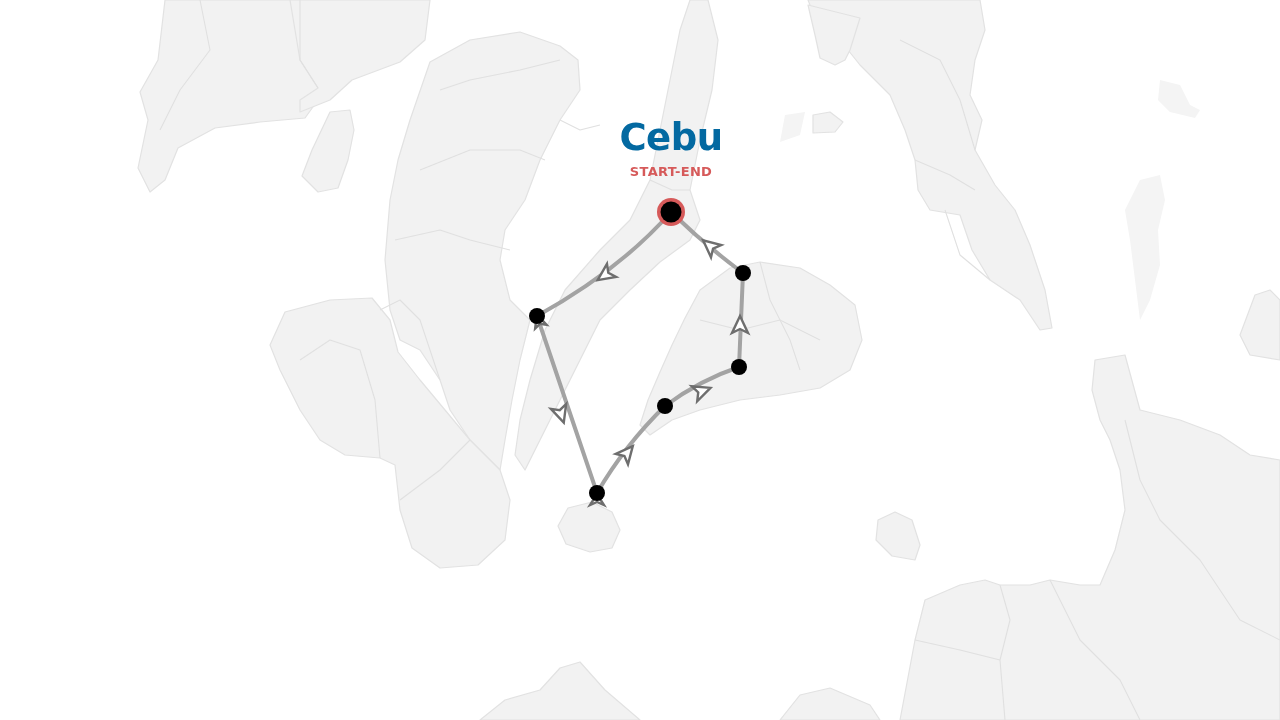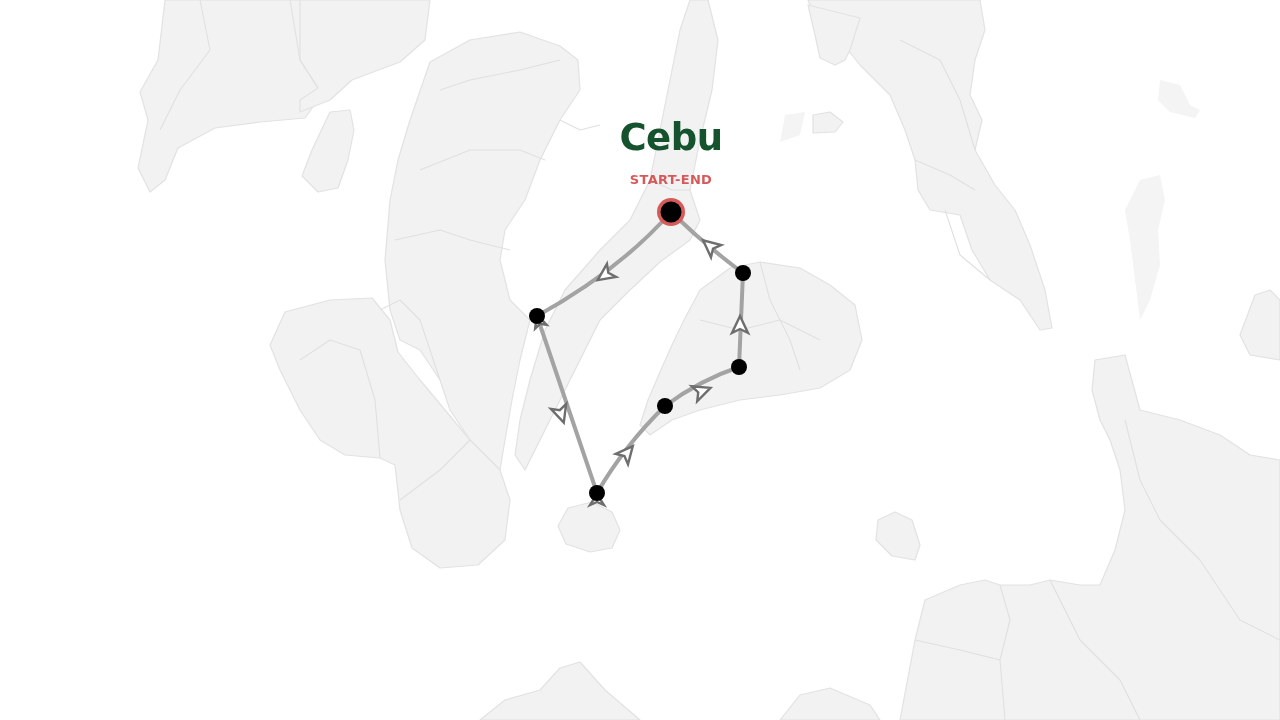--- a/index.html
+++ b/index.html
@@ -59,30 +59,30 @@
       top: 114px;
       width: 200px;
       text-align: center;
     }
     .city-name {
       display: block;
       font-family: "DejaVu Sans", sans-serif;
       font-weight: bold;
       font-size: 37px;
       line-height: 48px;
-      color: #14532d;
+      color: #0369a1;
       letter-spacing: -0.5px;
     }
     .city-role {
       display: block;
       font-family: "DejaVu Sans", sans-serif;
       font-weight: bold;
       font-size: 13px;
       line-height: 16px;
-      margin-top: 10px;
+      margin-top: 2px;
       letter-spacing: 0.3px;
     }
   </style>
 </head>
 <body>
 
 <div class="map-root">
 
   <svg class="basemap" viewBox="0 0 1280 720">
 

